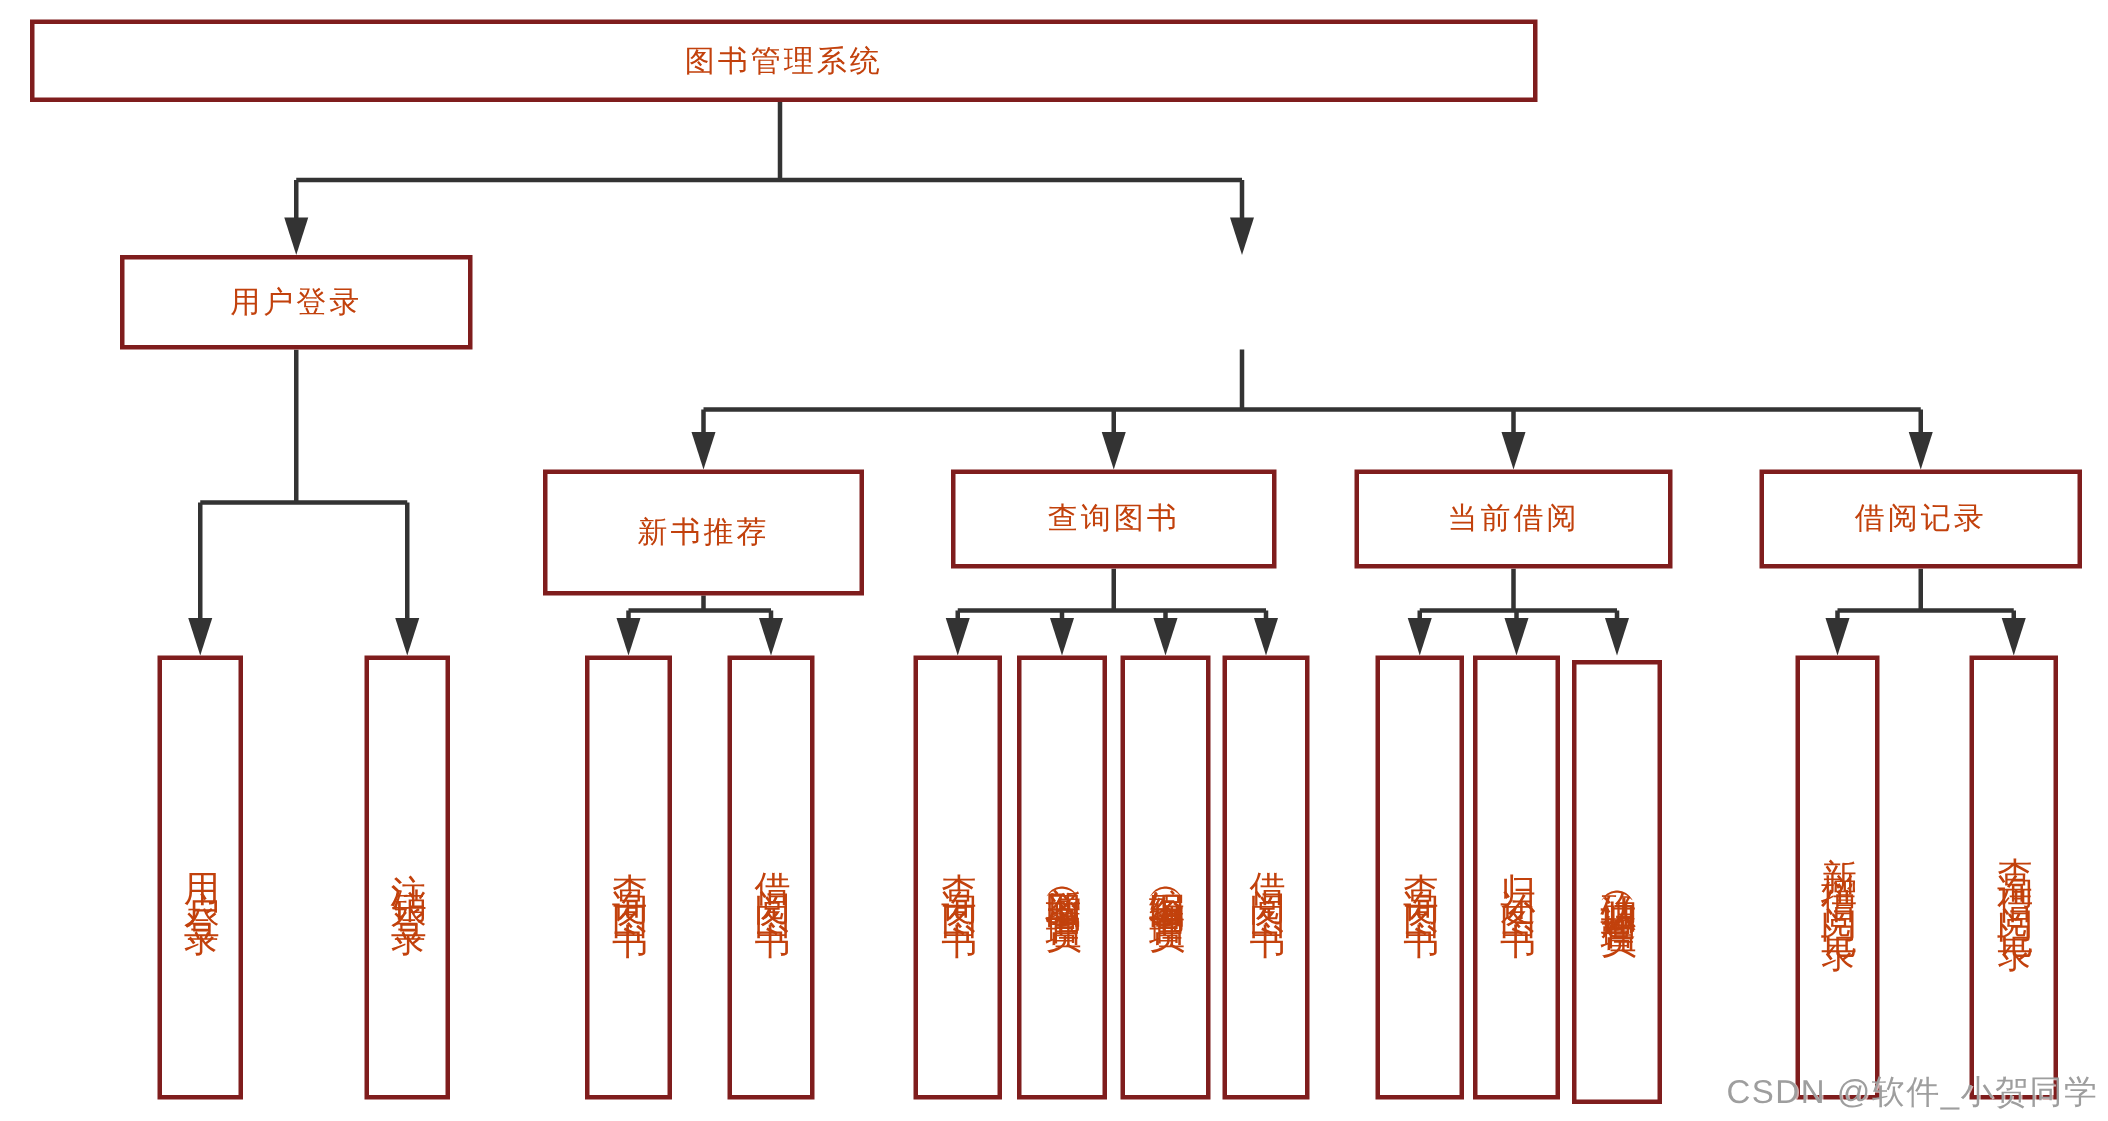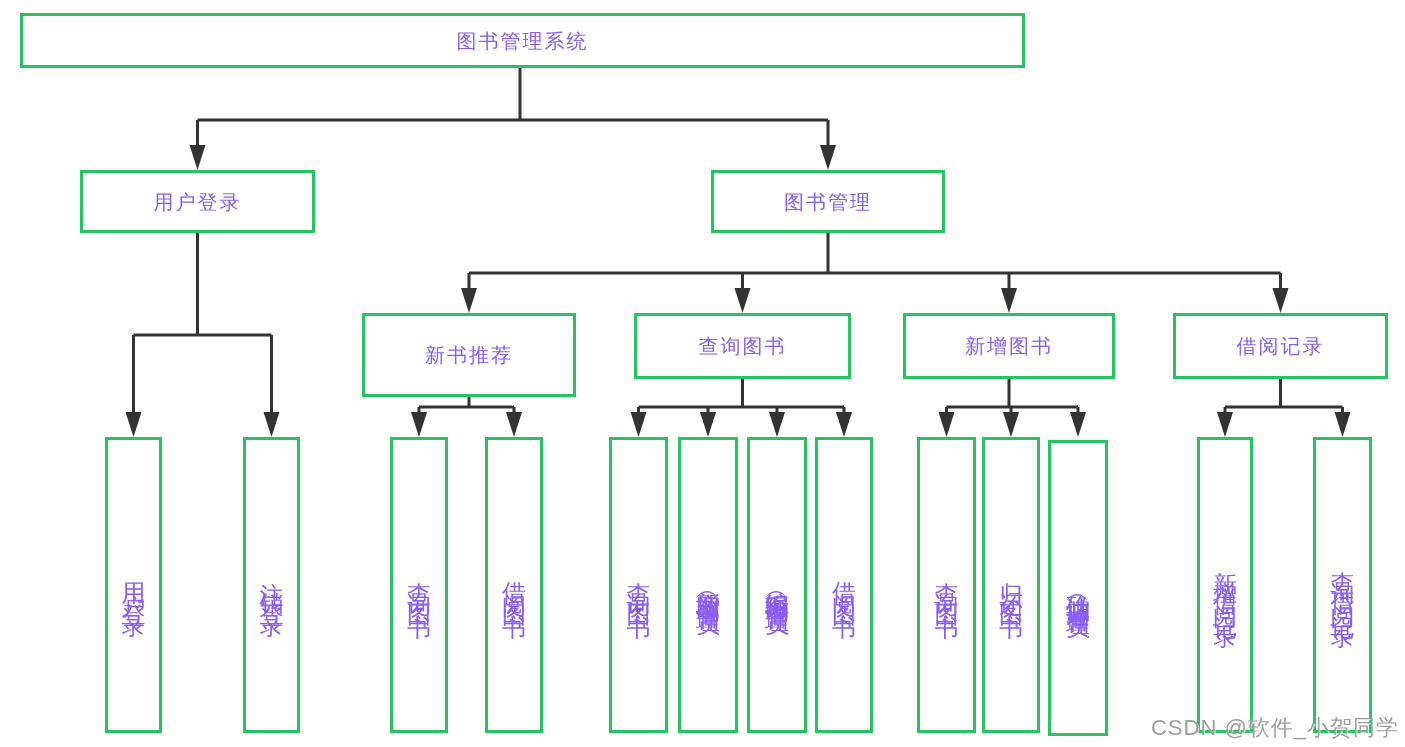--- a/index.html
+++ b/index.html
@@ -16,23 +16,23 @@
 
   .svg-layer {
     position: absolute;
     left: 0; top: 0;
     width: 1405px; height: 747px;
     pointer-events: none;
   }
 
   .box {
     position: absolute;
-    border: 3px solid #22c55e;
+    border: 3px solid #7f1d1d;
     background: #ffffff;
-    color: #8b5cf6;
+    color: #c2410c;
     display: flex;
     align-items: center;
     justify-content: center;
     font-size: 20px;
     letter-spacing: 2px;
     line-height: 1;
     white-space: nowrap;
   }
 
   .vbox {
@@ -99,25 +99,24 @@
       <polygon points="1003,412 1019,412 1011,437"></polygon>
       <polygon points="1070,412 1086,412 1078,437"></polygon>
       <polygon points="1217,412 1233,412 1225,437"></polygon>
       <polygon points="1334.5,412 1350.5,412 1342.5,437"></polygon>
     </g>
   </svg>
 
   <div class="box" style="left:20px; top:13px; width:1005px; height:55px;">图书管理系统</div>
 
   <div class="box" style="left:80px; top:170px; width:235px; height:63px;">用户登录</div>
-  <div class="box" style="left:711px; top:170px; width:234px; height:63px;">图书管理</div>
 
   <div class="box" style="left:362px; top:313px; width:214px; height:84px;">新书推荐</div>
   <div class="box" style="left:634px; top:313px; width:217px; height:66px;">查询图书</div>
-  <div class="box" style="left:903px; top:313px; width:212px; height:66px;">新增图书</div>
+  <div class="box" style="left:903px; top:313px; width:212px; height:66px;">当前借阅</div>
   <div class="box" style="left:1173px; top:313px; width:215px; height:66px;">借阅记录</div>
 
   <div class="box vbox" style="left:105px; top:437px; width:57px; height:296px;">用户登录</div>
   <div class="box vbox" style="left:243px; top:437px; width:57px; height:296px;">注销登录</div>
 
   <div class="box vbox" style="left:390px; top:437px; width:58px; height:296px;">查询图书</div>
   <div class="box vbox" style="left:485px; top:437px; width:58px; height:296px;">借阅图书</div>
 
   <div class="box vbox" style="left:609px; top:437px; width:59px; height:296px;">查询图书</div>
   <div class="box vbox tight" style="left:678px; top:437px; width:60px; height:296px;">新增图书（管理员）</div>

